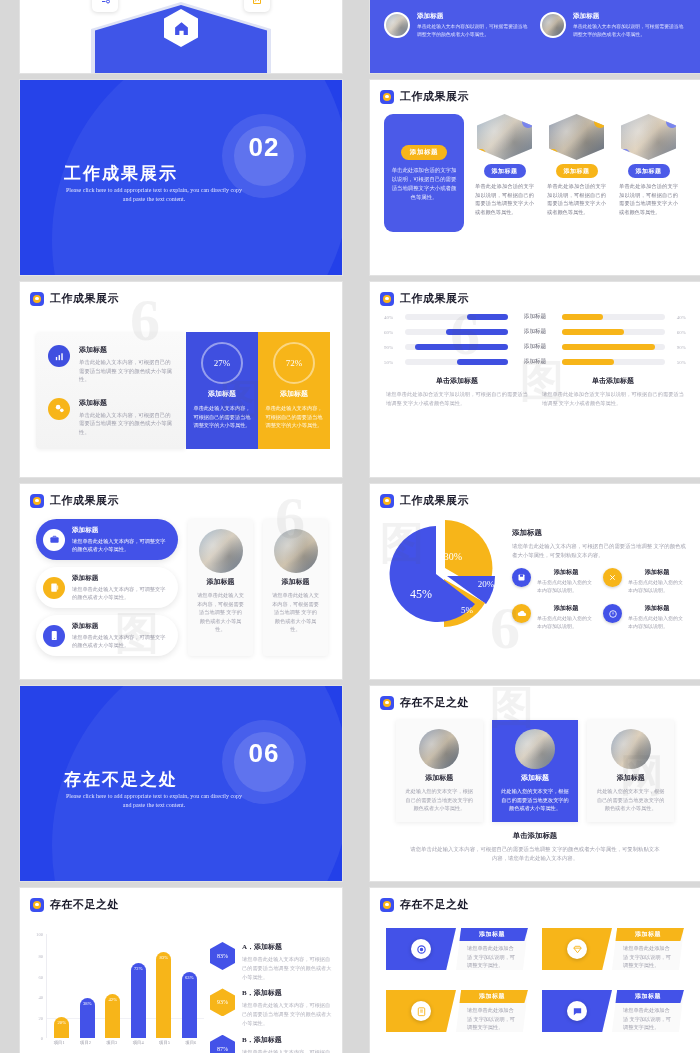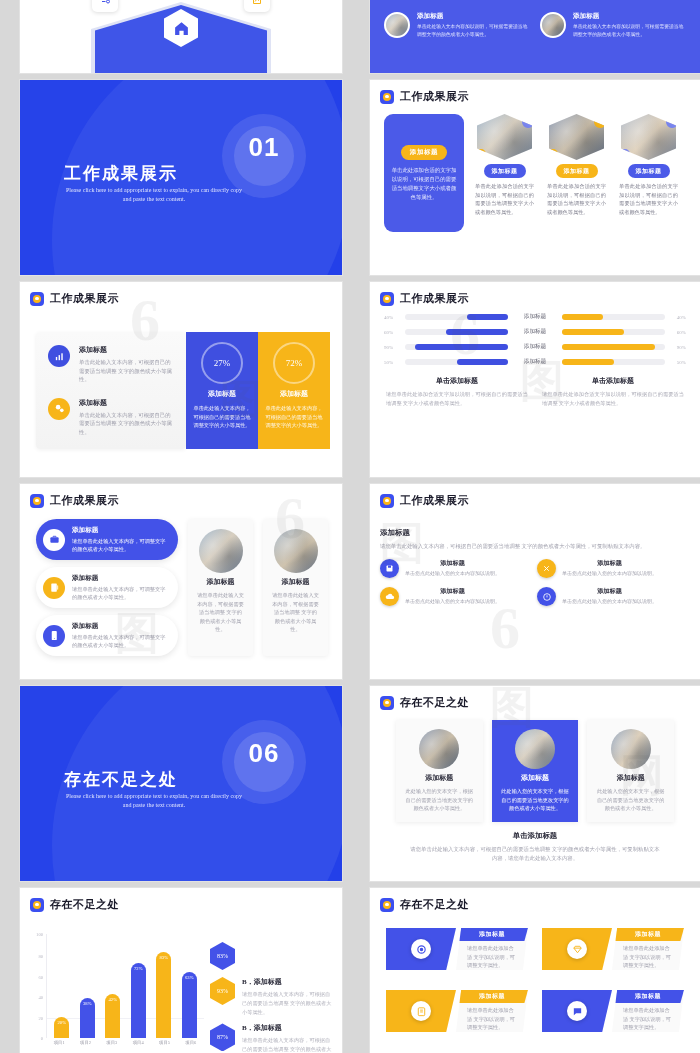--- a/index.html
+++ b/index.html
@@ -303,21 +303,21 @@
           <h4 style="color:#fff;font-size:6.6px;font-family:'Liberation Serif',serif;margin-bottom:2px;">添加标题</h4>
           <p style="color:#e4e7ff;font-size:4.8px;line-height:7.6px;font-family:'Liberation Serif',serif;">单击此处输入文本内容加以说明，可根据需要适当地调整文字的颜色或者大小等属性。</p>
         </div>
       </div>
     </div>
   </div>
 
   <div class="slide r2 sec">
     <div class="ring"></div>
     <div class="ring2"></div>
-    <div class="num">01</div>
+    <div class="num">02</div>
     <div class="stitle">工作成果展示</div>
     <div class="ssub">Please click here to add appropriate text to explain, you can directly copy and paste the text content.</div>
   </div>
 
   <div class="slide r2">
     <div class="hdr">
       <span class="hdr-ico">
           <i></i>
         </span>
       <span class="hdr-t">工作成果展示</span>
@@ -547,20 +547,33 @@
       <span class="hdr-ico">
           <i></i>
         </span>
       <span class="hdr-t">工作成果展示</span>
     </div>
     <div class="wm">
         <b style="left:10px;top:30px;font-size:44px;">图</b>
         <b style="left:120px;top:110px;">6</b>
       </div>
     <div class="fBody">
+      <div class="pieWrap">
+        <svg width="120" height="120" viewBox="0 0 120 120">
+
+          <path d="M60 58 L60 10 A48 48 0 0 1 101 82 Z" fill="#f7b519" transform="translate(2,-4)"></path>
+          <path d="M60 60 L108 60 A48 48 0 0 1 99 88 Z" fill="#4352e8" transform="translate(4,2)"></path>
+          <path d="M60 62 L101 86 A48 48 0 0 1 60 110 Z" fill="#f7b519" transform="translate(1,3)"></path>
+          <path d="M57 60 L57 12 A48 48 0 1 0 96 90 Z" fill="#4352e8" transform="translate(-4,0)"></path>
+          <text x="70" y="46" fill="#fff" font-size="10" font-family="Liberation Serif, serif" text-anchor="middle">30%</text>
+          <text x="103" y="73" fill="#fff" font-size="9" font-family="Liberation Serif, serif" text-anchor="middle">20%</text>
+          <text x="84" y="99" fill="#fff" font-size="9" font-family="Liberation Serif, serif" text-anchor="middle">5%</text>
+          <text x="38" y="84" fill="#fff" font-size="12" font-family="Liberation Serif, serif" text-anchor="middle">45%</text>
+        </svg>
+      </div>
       <div class="fRight">
         <h4>添加标题</h4>
         <p>请您单击此处输入文本内容，可根据自己的需要适当地调整 文字的颜色或者大小等属性，可复制粘贴文本内容。</p>
         <div class="fGrid">
           <div class="fItem">
             <span class="fIco" style="background:#4352e8">
               <svg width="9" height="9" viewBox="0 0 24 24" fill="#fff">
                   <rect x="4" y="4" width="16" height="16" rx="2"></rect>
                   <rect x="8" y="4" width="8" height="6" fill="#4352e8"></rect>
                 </svg>
@@ -698,20 +711,24 @@
           <span>项目4</span>
           <span>项目5</span>
           <span>项目6</span>
         </div>
       </div>
       <div class="hLeg">
         <div class="hLegRow">
           <span class="hex" style="background:#4352e8">
             <span>83%</span>
           </span>
+          <div>
+              <h4>A．添加标题</h4>
+            <p>请您单击此处输入文本内容，可根据自己的需要适当地调整 文字的颜色或者大小等属性。</p>
+            </div>
         </div>
         <div class="hLegRow">
           <span class="hex" style="background:#f7b519">
             <span>93%</span>
           </span>
           <div>
               <h4>B．添加标题</h4>
             <p>请您单击此处输入文本内容，可根据自己的需要适当地调整 文字的颜色或者大小等属性。</p>
             </div>
         </div>

